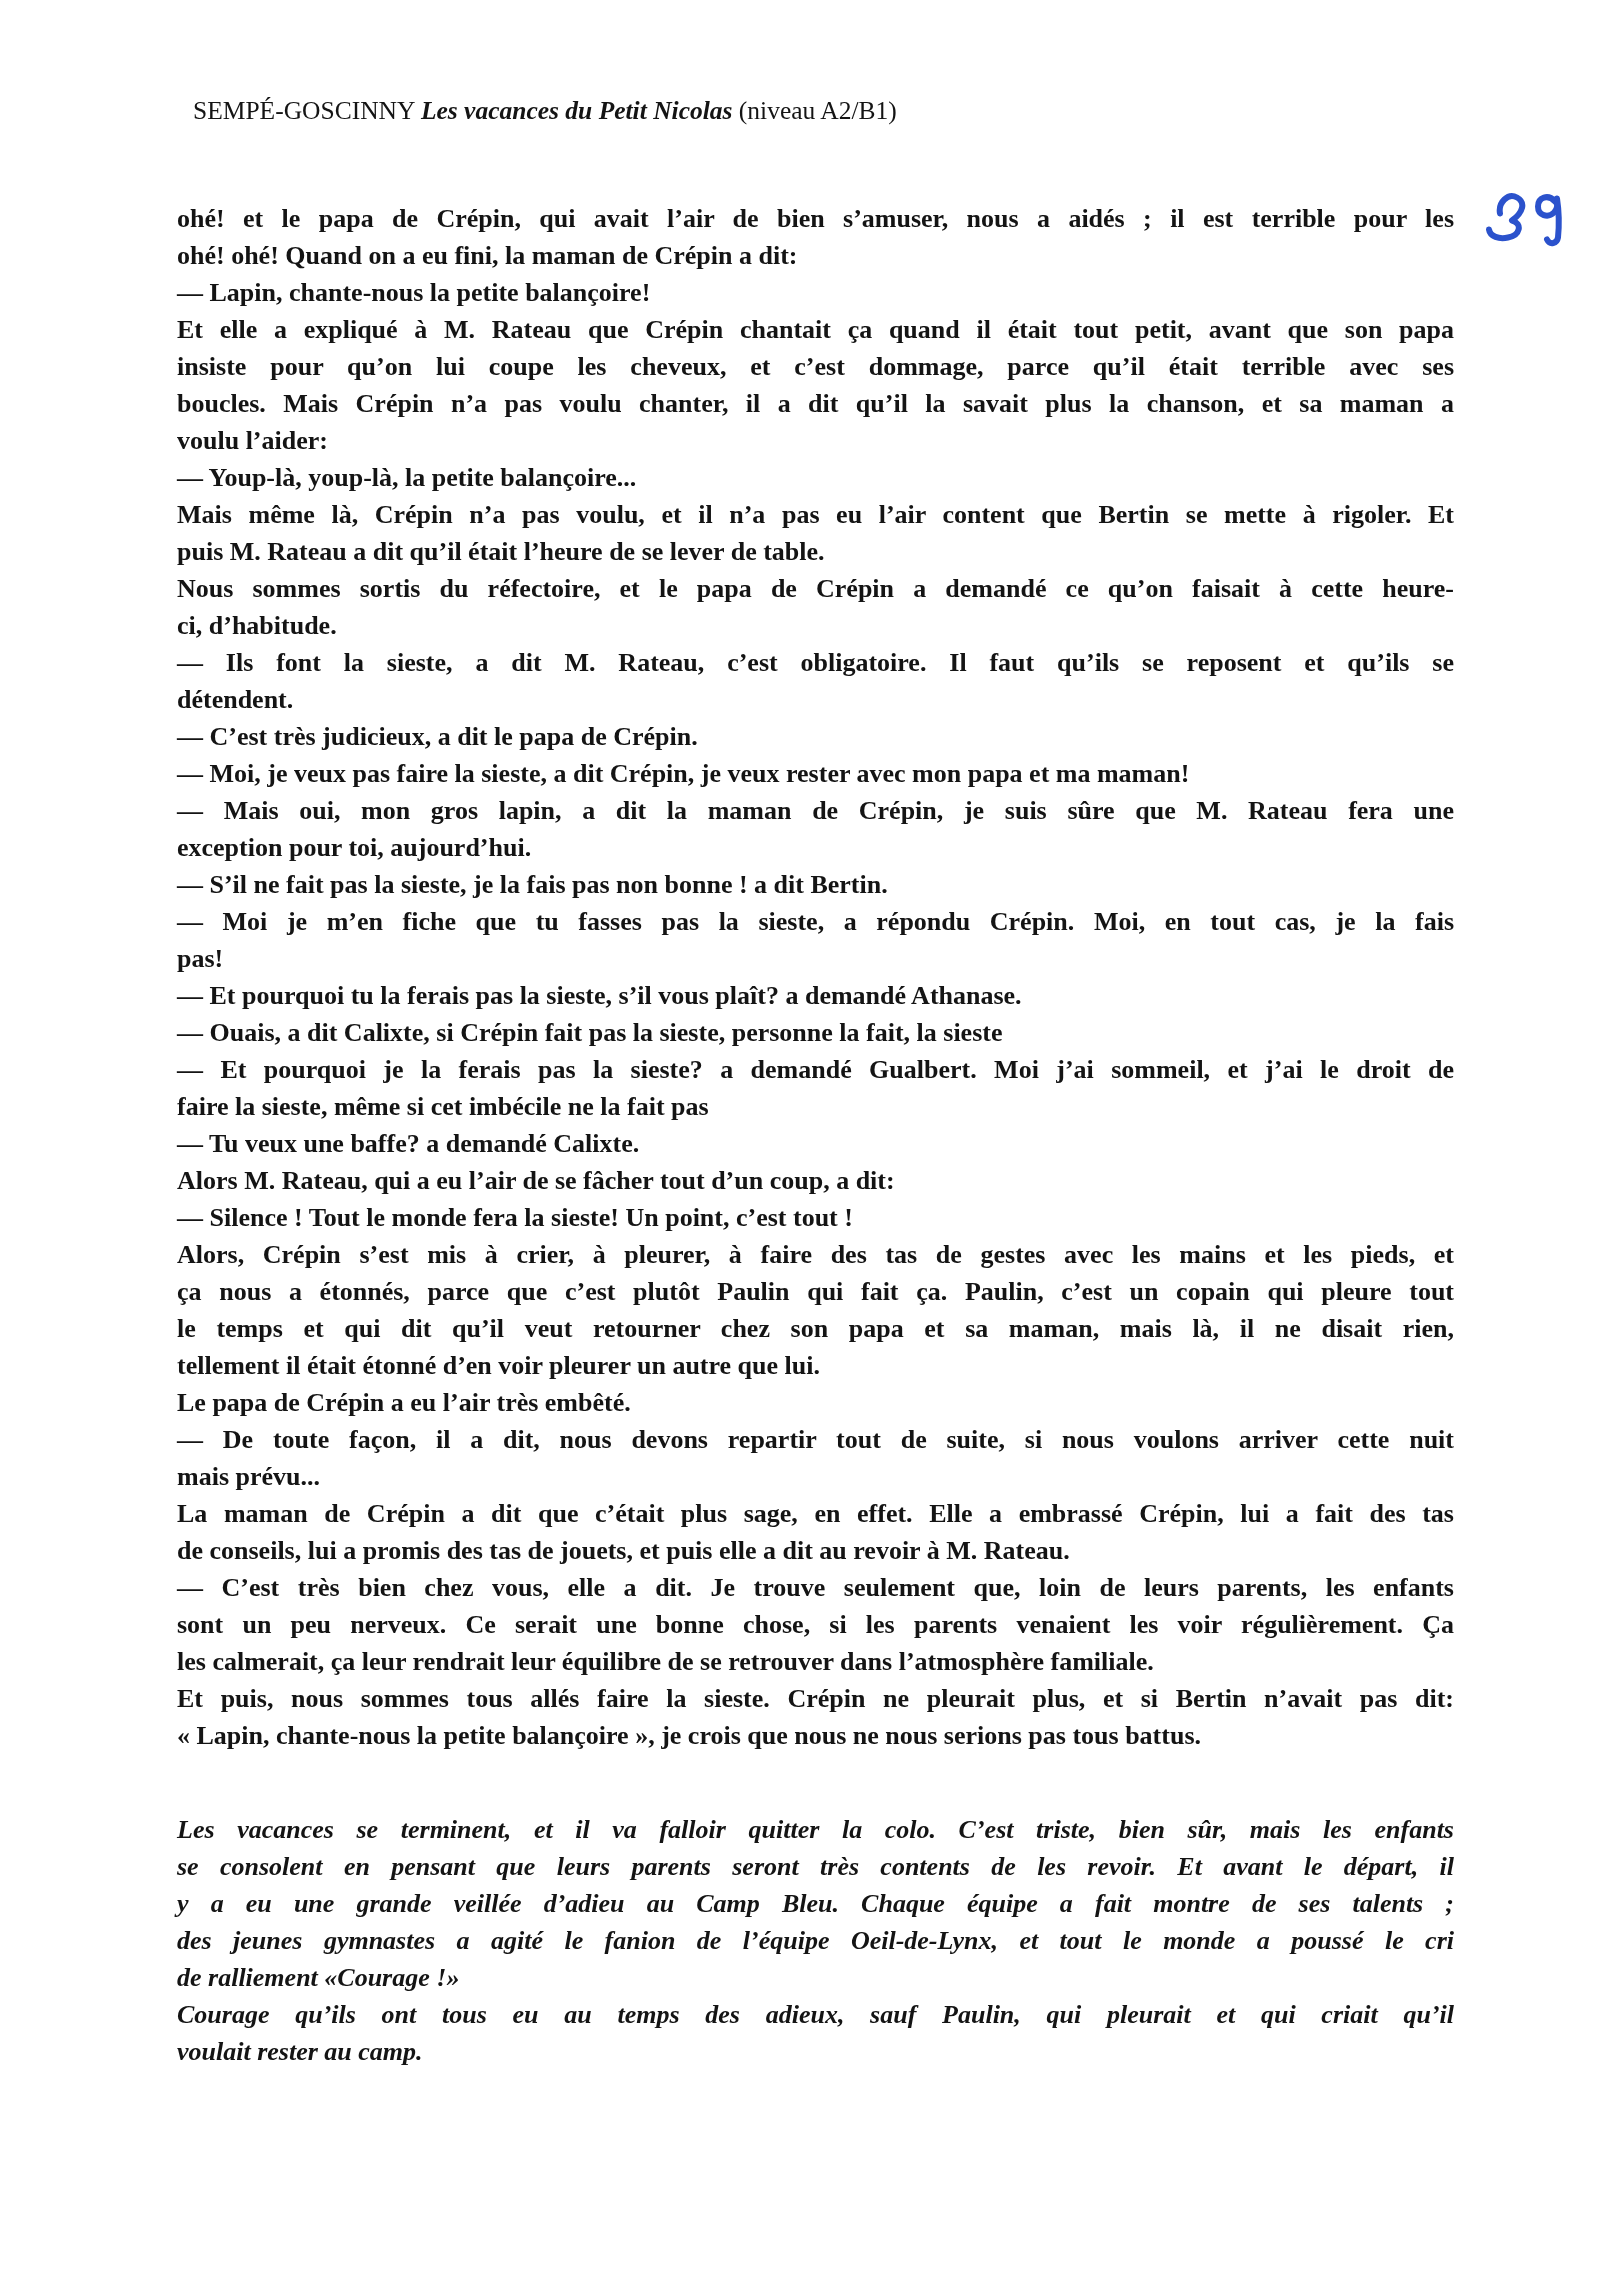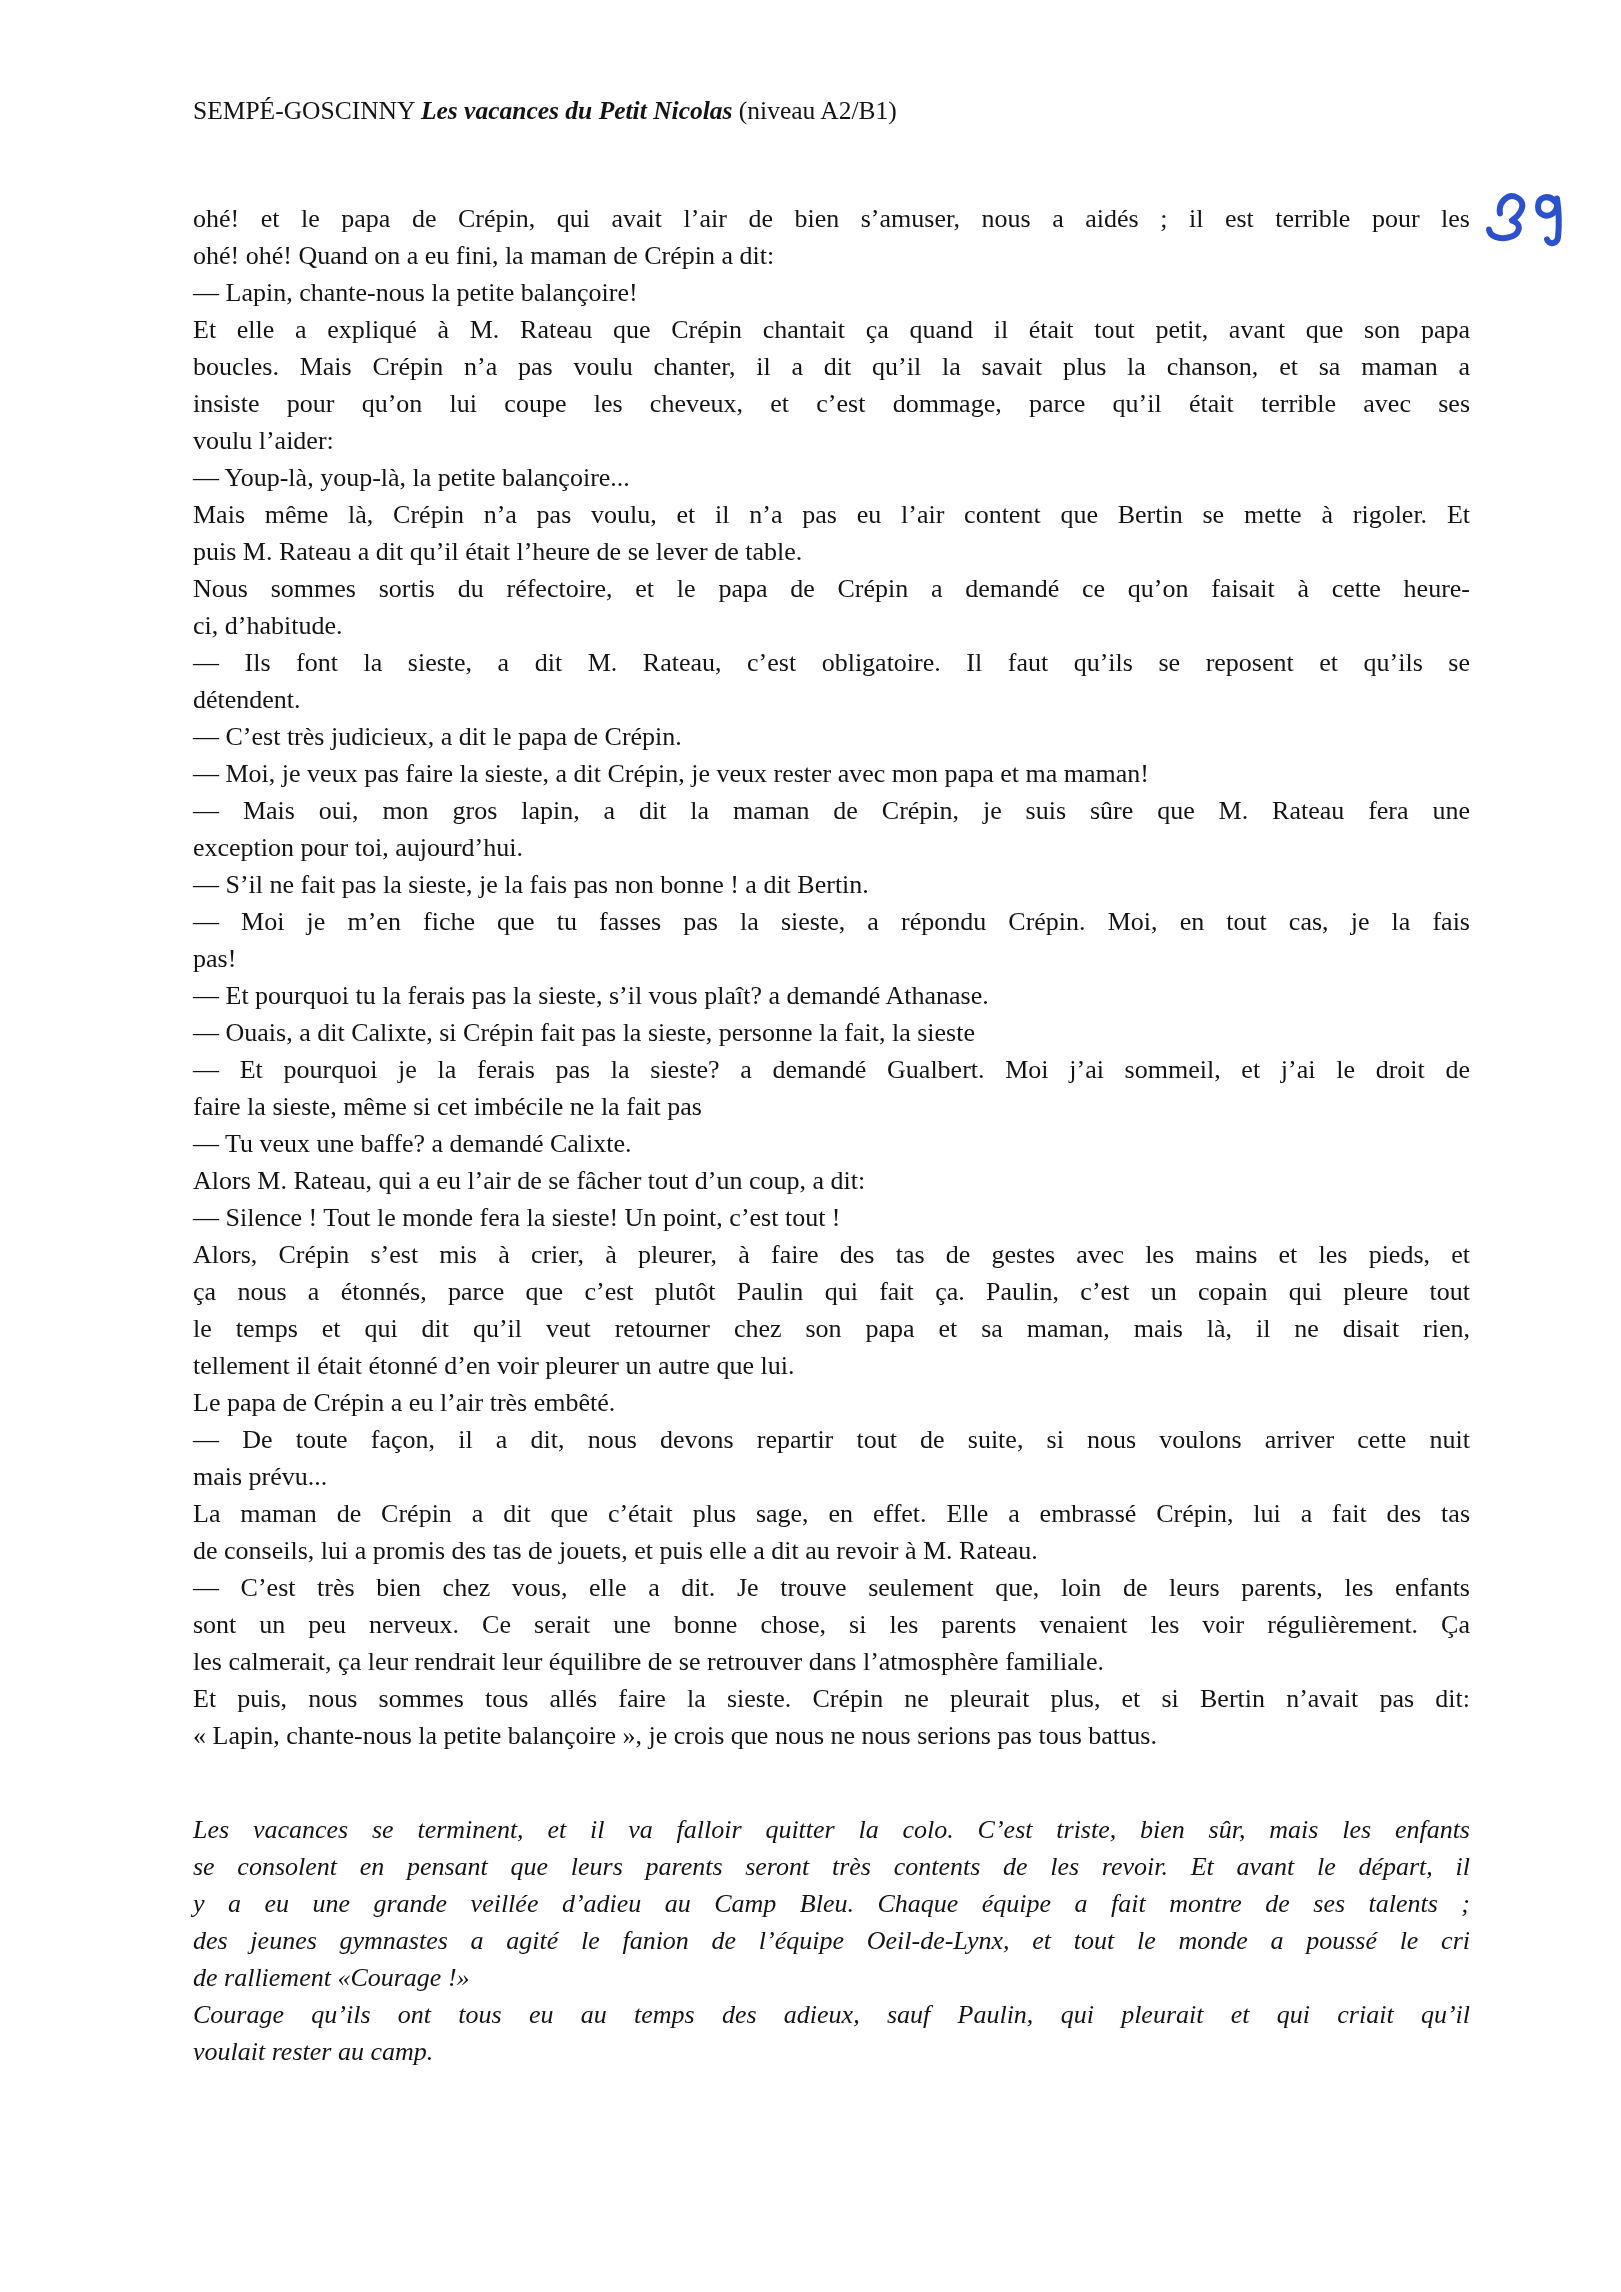--- a/index.html
+++ b/index.html
@@ -37,24 +37,25 @@
   }
   .pagenum-svg path {
     fill: none;
     stroke: var(--ink-color, #2b52cc);
     stroke-width: 6;
     stroke-linecap: round;
     stroke-linejoin: round;
   }
   .story, .epilogue {
     position: absolute;
-    left: 193px;
+    left: 177px;
     width: 1277px;
     font-size: 26px;
     line-height: 37px;
+    font-weight: bold;
   }
   .story { top: 200px; }
   .epilogue {
     top: 1811px;
     font-style: italic;
   }
   .line {
     min-height: 37px;
   }
   .line.full {
@@ -78,22 +79,22 @@
     <path d="M77 22 C70 14 60 18 60 27 C60 36 70 39 76 33 C80 29 80 24 77 22"></path>
     <path d="M79 19 C81 32 81 48 80 58 C79 64 72 66 69 60"></path>
   </svg>
 
   <div class="story">
 
   <div class="line full">ohé! et le papa de Crépin, qui avait l’air de bien s’amuser, nous a aidés ; il est terrible pour les</div>
       <div class="line">ohé! ohé! Quand on a eu fini, la maman de Crépin a dit:</div>
       <div class="line">— Lapin, chante-nous la petite balançoire!</div>
       <div class="line full">Et elle a expliqué à M. Rateau que Crépin chantait ça quand il était tout petit, avant que son papa</div>
+      <div class="line full">insiste pour qu’on lui coupe les cheveux, et c’est dommage, parce qu’il était terrible avec ses</div>
       <div class="line full">boucles. Mais Crépin n’a pas voulu chanter, il a dit qu’il la savait plus la chanson, et sa maman a</div>
-      <div class="line full">insiste pour qu’on lui coupe les cheveux, et c’est dommage, parce qu’il était terrible avec ses</div>
       <div class="line">voulu l’aider:</div>
       <div class="line">— Youp-là, youp-là, la petite balançoire...</div>
       <div class="line full">Mais même là, Crépin n’a pas voulu, et il n’a pas eu l’air content que Bertin se mette à rigoler. Et</div>
       <div class="line">puis M. Rateau a dit qu’il était l’heure de se lever de table.</div>
       <div class="line full">Nous sommes sortis du réfectoire, et le papa de Crépin a demandé ce qu’on faisait à cette heure-</div>
       <div class="line">ci, d’habitude.</div>
       <div class="line full">— Ils font la sieste, a dit M. Rateau, c’est obligatoire. Il faut qu’ils se reposent et qu’ils se</div>
       <div class="line">détendent.</div>
       <div class="line">— C’est très judicieux, a dit le papa de Crépin.</div>
       <div class="line">— Moi, je veux pas faire la sieste, a dit Crépin, je veux rester avec mon papa et ma maman!</div>

